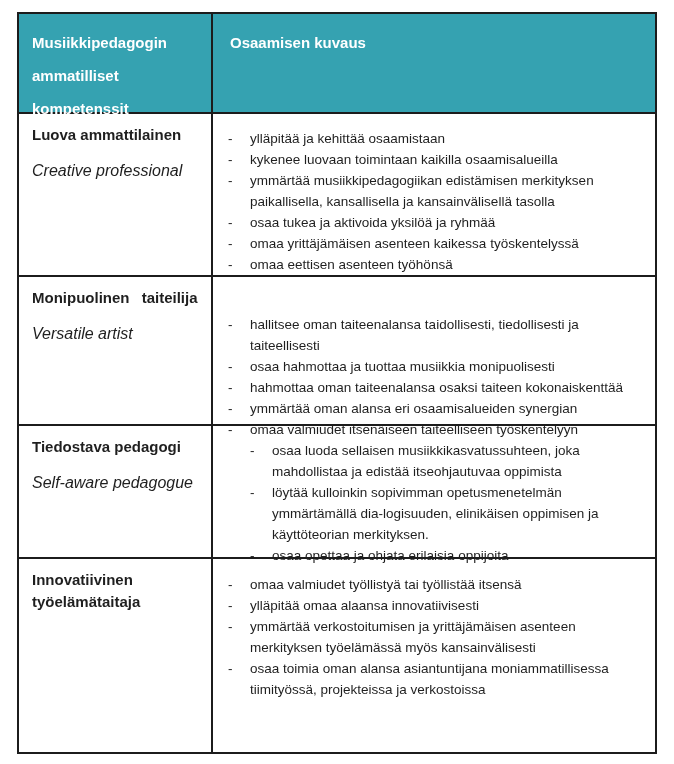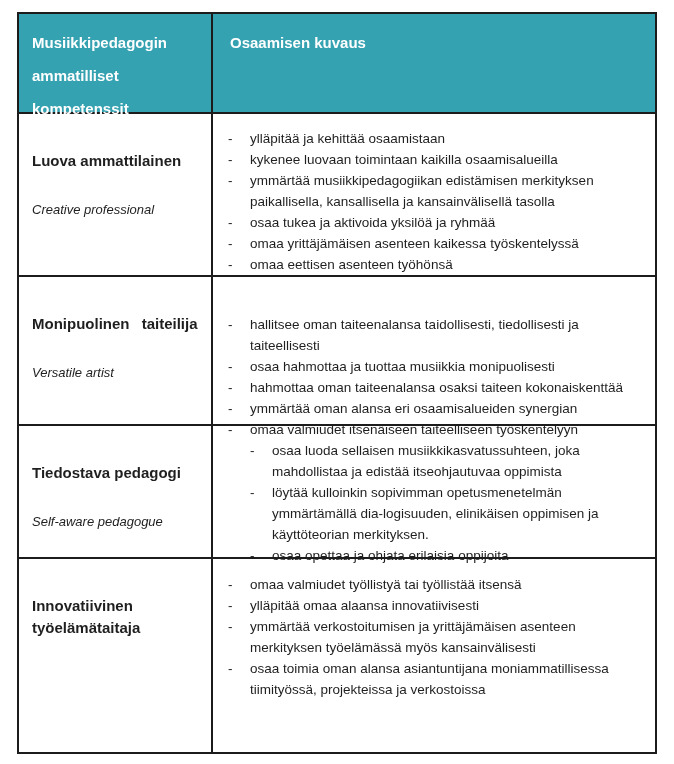--- a/index.html
+++ b/index.html
@@ -55,27 +55,26 @@
   .header-cell.col2{padding:12px 8px 12px 17px;}
   
   .h-r1{height:163px;}
   .h-r2{height:149px;}
   .h-r3{height:133px;gap:22px;}
   .h-r4{height:193px;}
   .title{
     font-weight:bold;
     font-size:15px;
     line-height:22px;
-    margin-top:26px;
   }
   .subtitle{
     font-style:italic;
-    font-size:13px;
+    font-size:16px;
     line-height:22px;
-    margin-top:27px;
+    margin-top:14px;
   }
   .spread{word-spacing:8px;}
   .spread2{word-spacing:5px;}
   .bullets{
     padding:14px 10px 6px 15px;
     font-size:13.5px;
     line-height:21px;
   }
   .bullets.pt-r2{padding-top:37px;}
   .bullets.pt-r4{padding-top:15px;}

